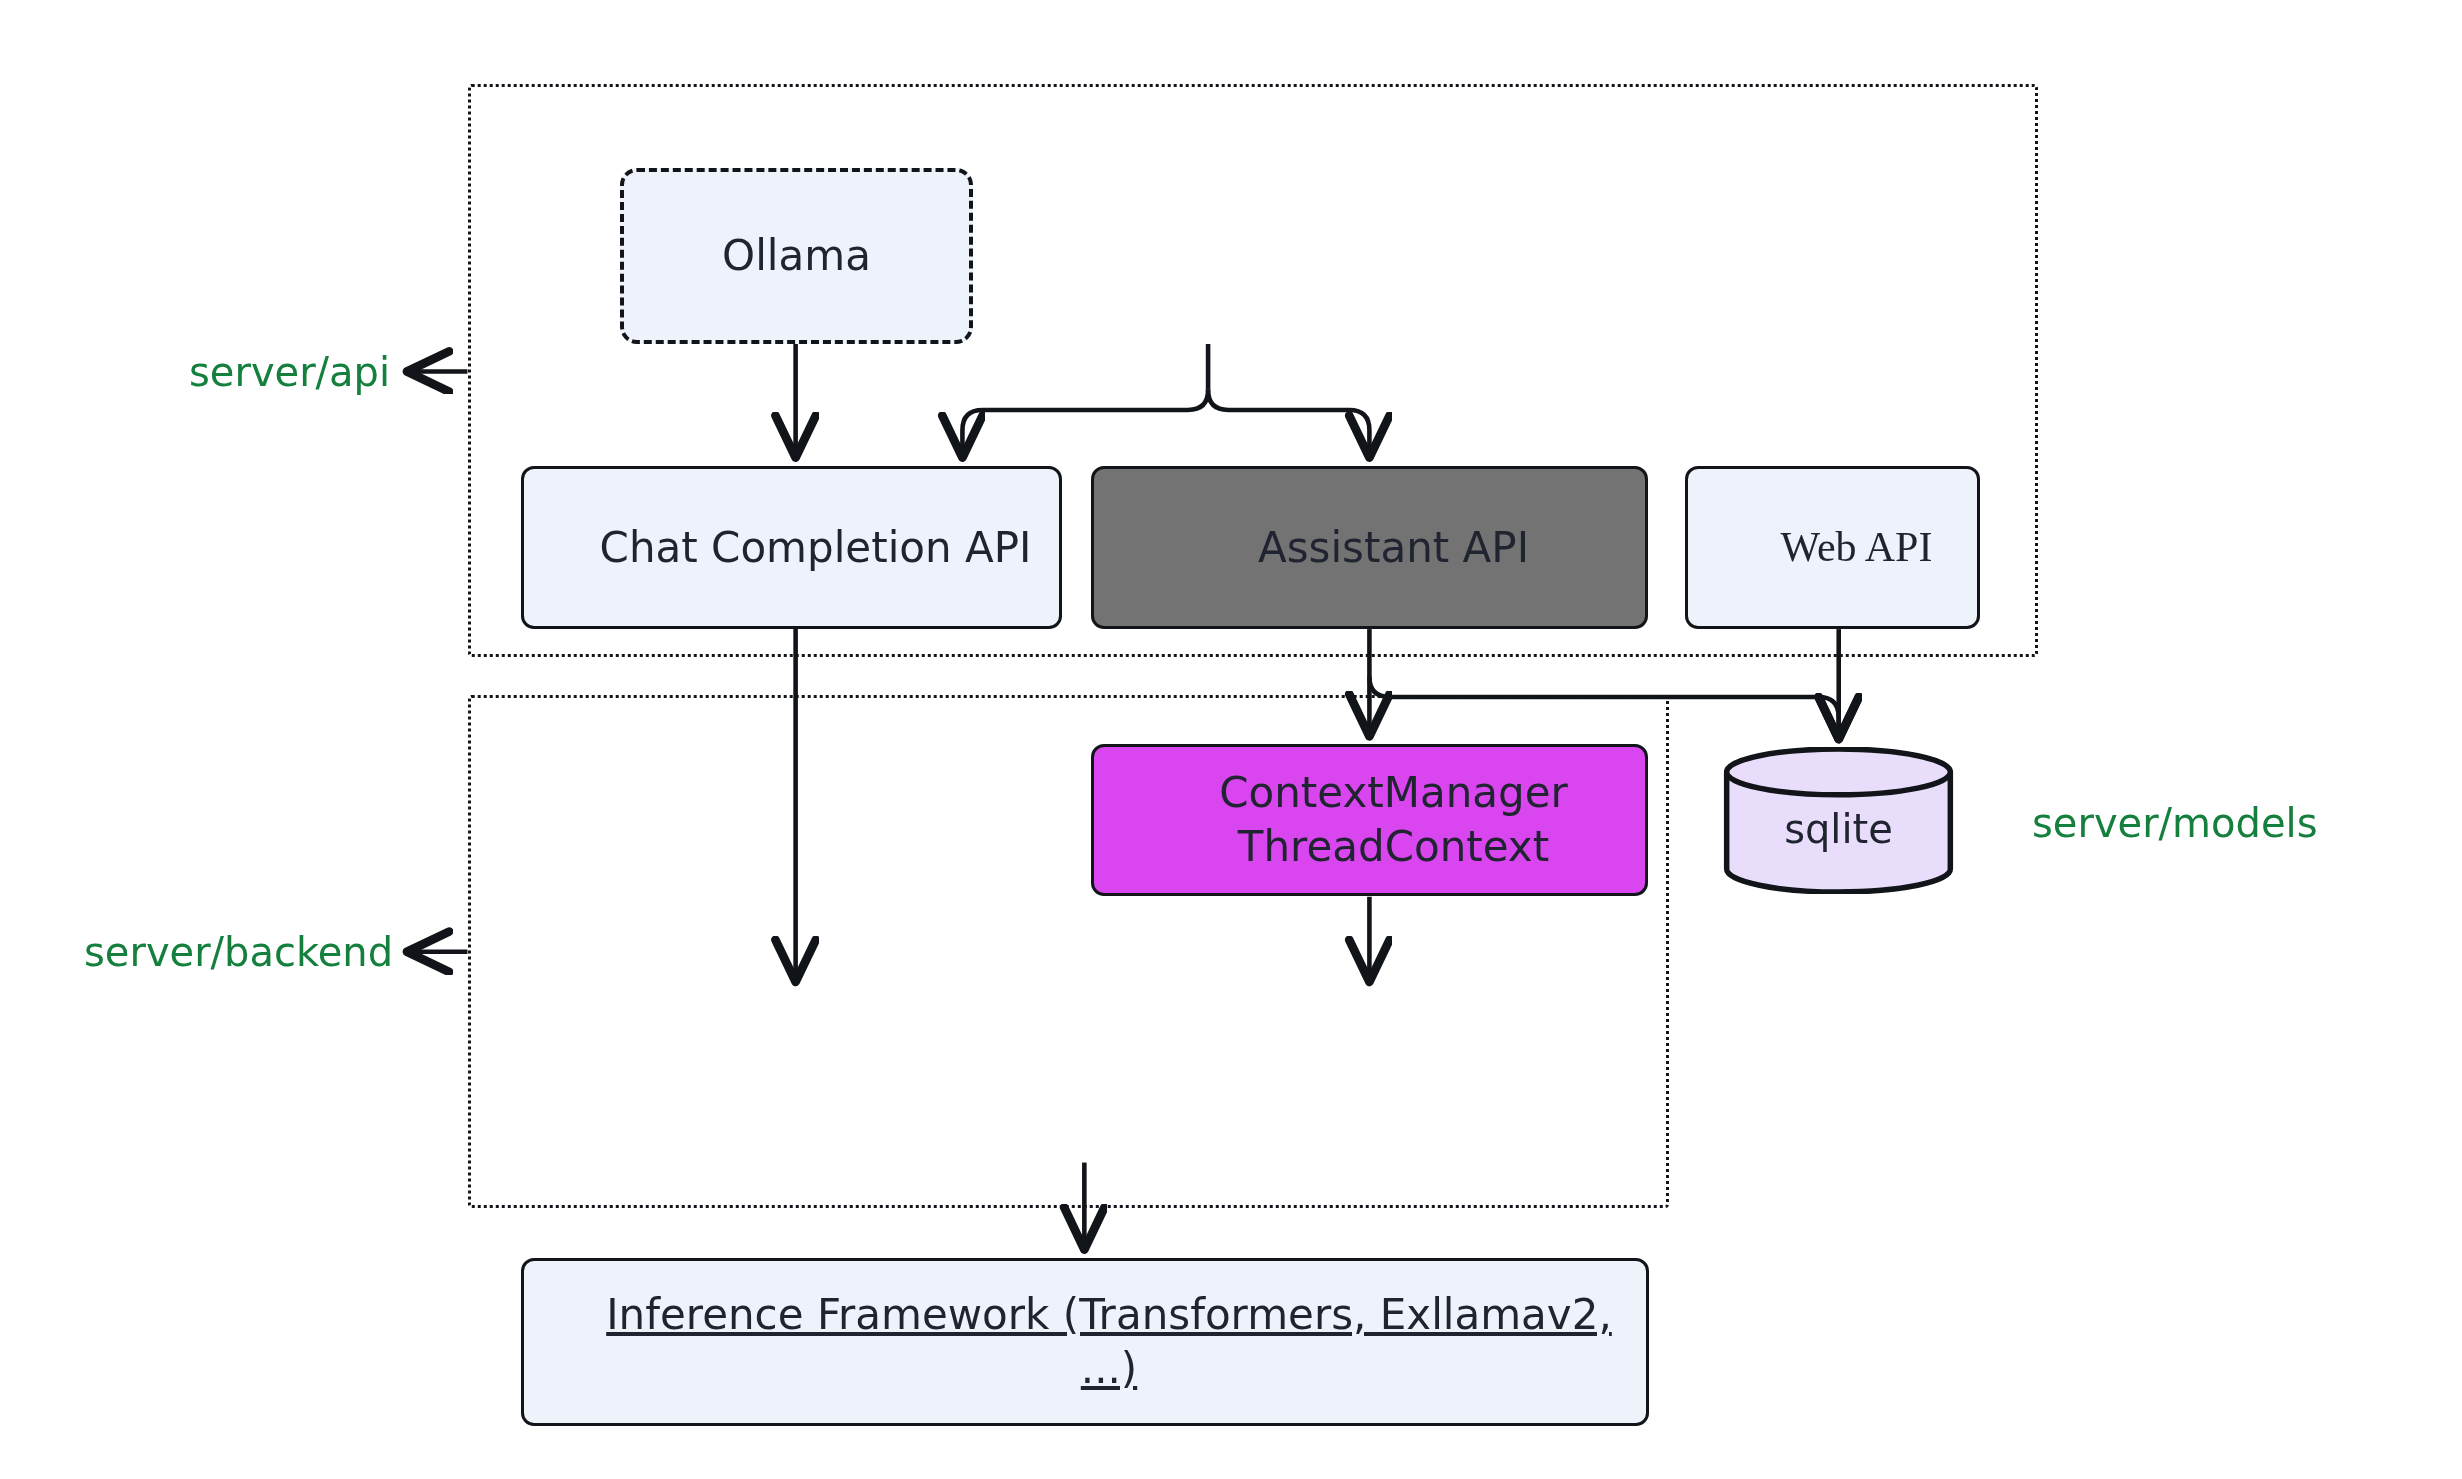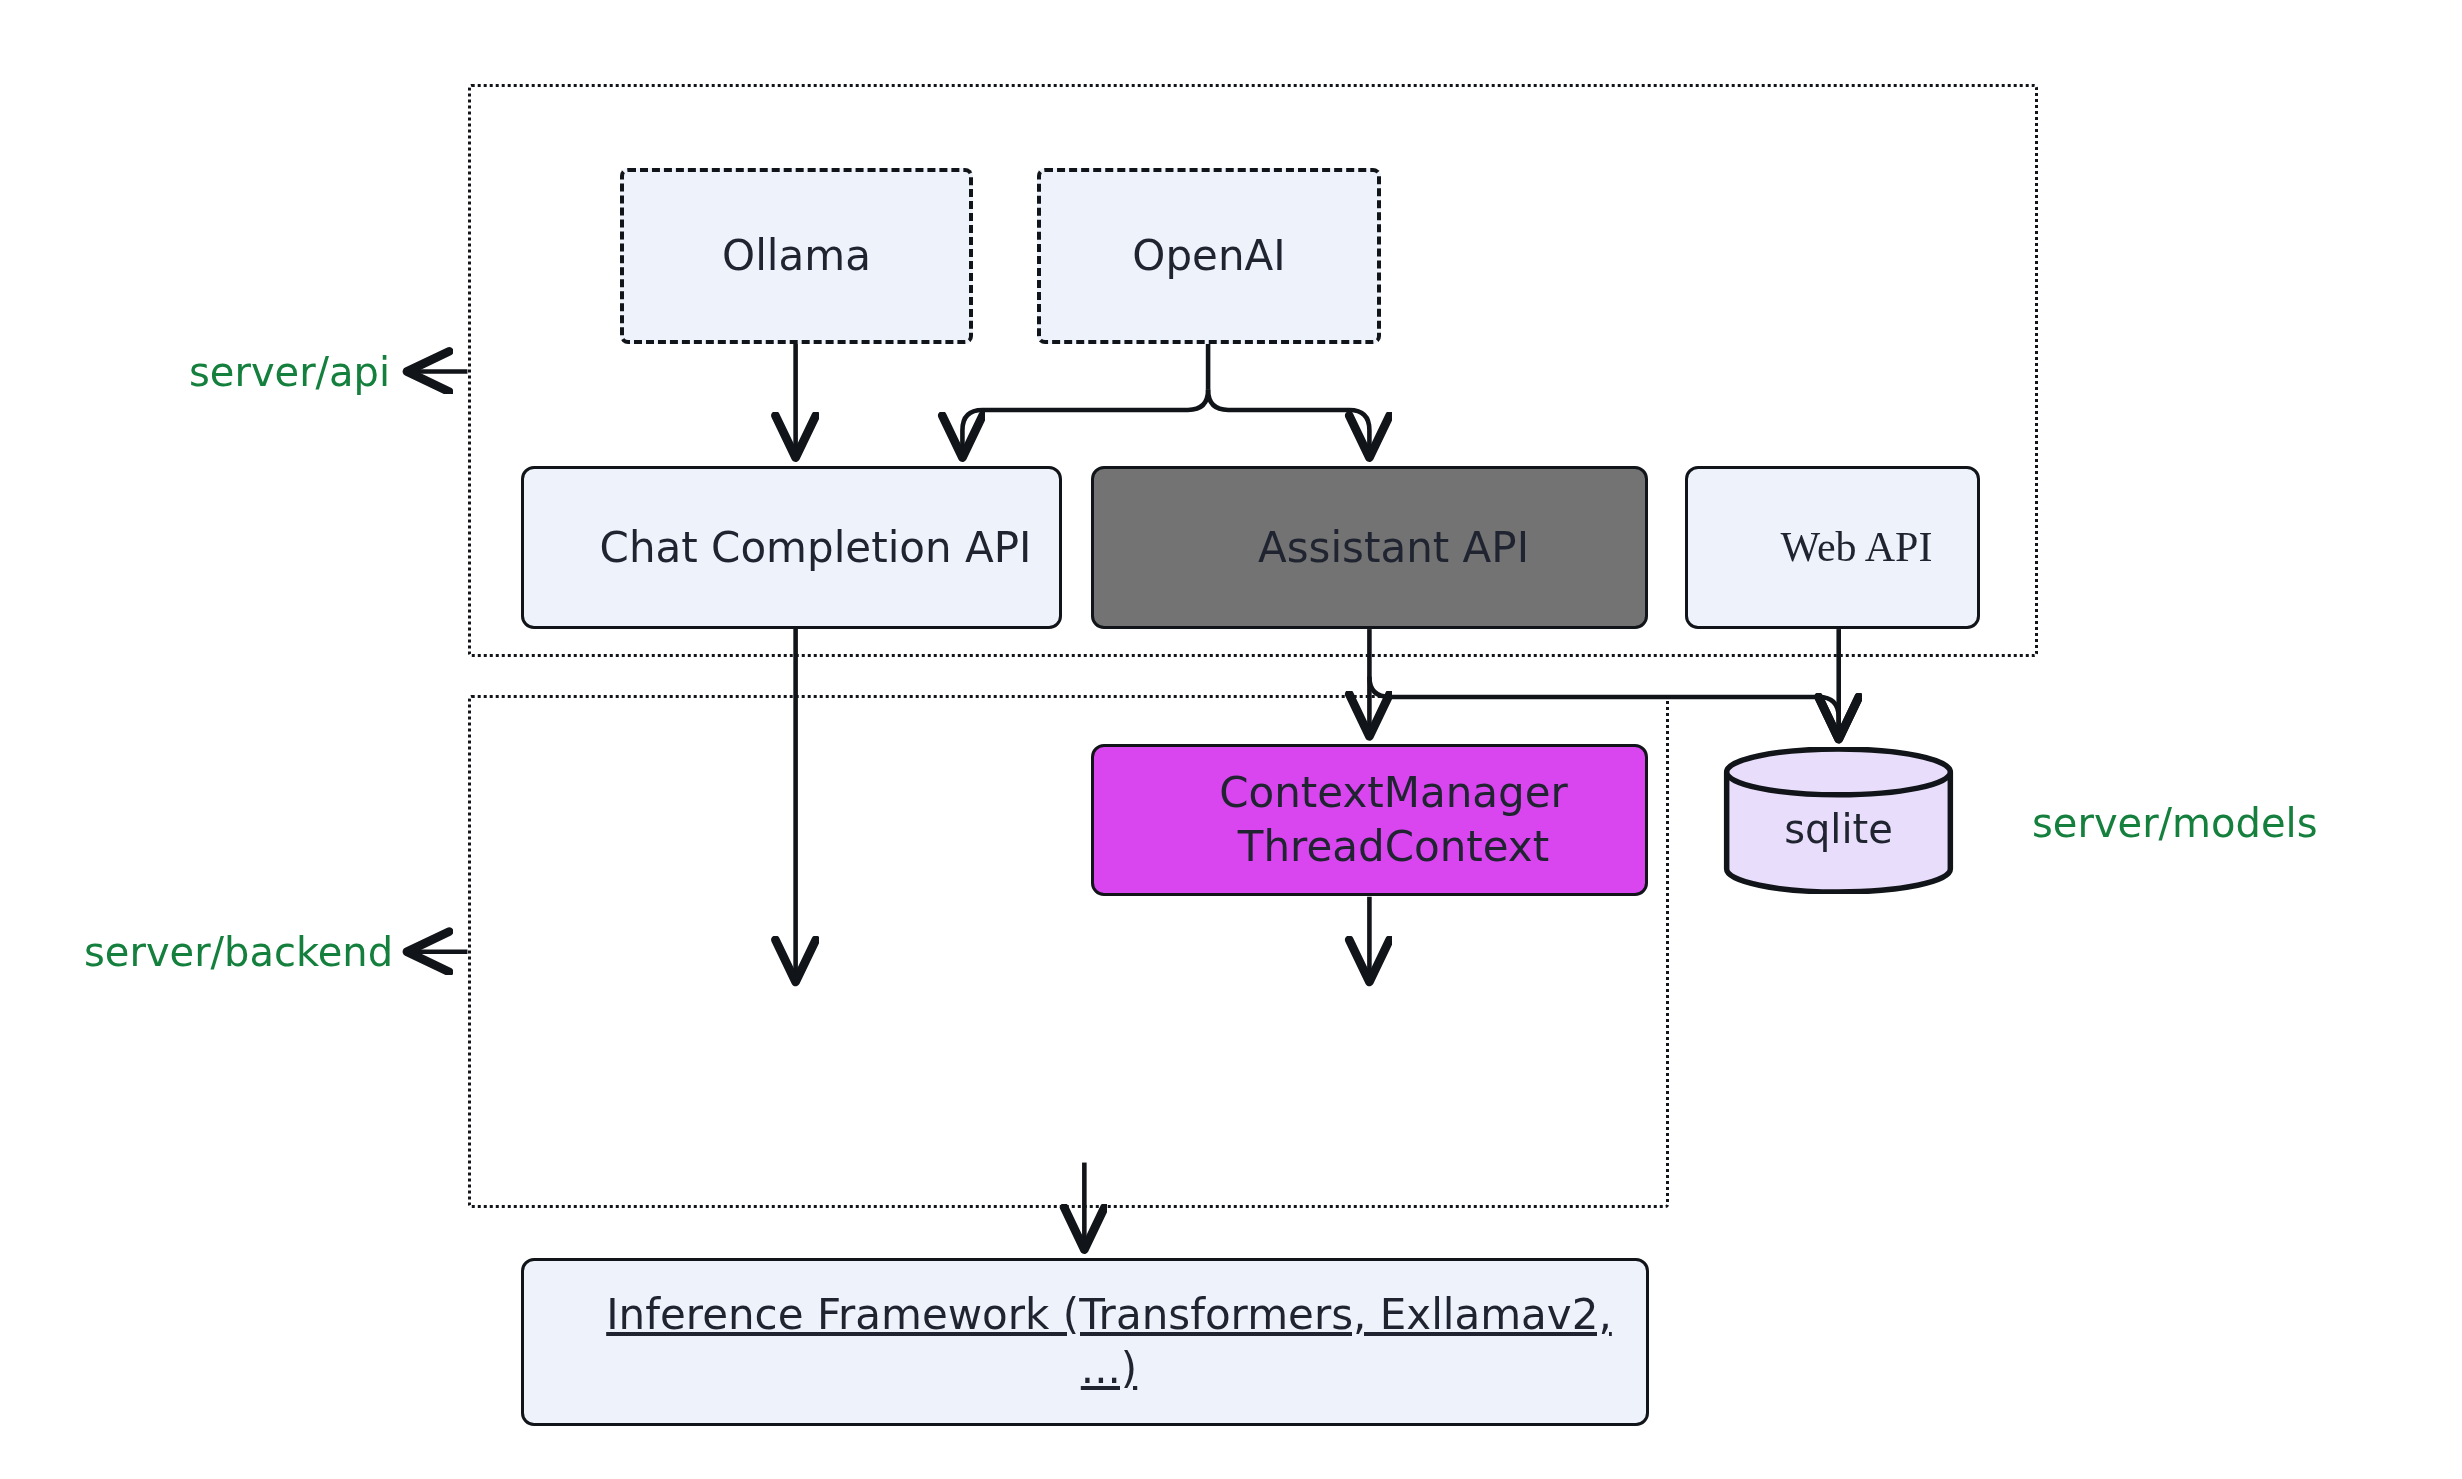--- a/index.html
+++ b/index.html
@@ -39,21 +39,21 @@
     line-height: 1.28;
     white-space: pre-line;
   }
   .box {
     border: 3.7px solid #111418;
     border-radius: 13px;
     padding-left: 48px;
   }
   .box-dashed {
     border: 4.6px dashed #111418;
-    border-radius: 8px;
+    border-radius: 17px;
   }
   .group {
     position: absolute;
     box-sizing: border-box;
     border: 3.7px dotted #111418;
     border-radius: 3.7px;
     background: transparent;
   }
   .group-label {
     position: absolute;
@@ -117,21 +117,20 @@
   <div class="group" style="left:468px; top:695px; width:1201px; height:513px;"></div>
 
   <div class="group-label fs-lbl" style="left:189px; top:347px; height:50px;">server/api</div>
 
   <div class="group-label fs-lbl" style="left:84px; top:927px; height:50px;">server/backend</div>
 
   <div class="group-label fs-lbl" style="left:2032px; top:798px; height:50px;">server/models</div>
 
   <div class="node box-dashed fs-big" style="left:620px; top:168px; width:353px; height:176px; background:#eef2fb;">Ollama</div>
 
-  <div class="node box-dashed fs-big" style="left:1037px; top:168px; width:344px; height:176px; background:#eef2fb;">OpenAI</div>
 
   <div class="node box fs-big" style="left:521px; top:466px; width:541px; height:163px; background:#eef2fb;">Chat Completion API</div>
 
   <div class="node box fs-big" style="left:1091px; top:466px; width:557px; height:163px; background:#737373;">Assistant API</div>
 
   <div class="node box fs-big" style="left:1685px; top:466px; width:295px; height:163px; background:#eef2fb;font-family:Liberation Serif, serif;">Web API</div>
 
   <div class="node box fs-big" style="left:1091px; top:744px; width:557px; height:152px; background:#d946ef;">ContextManager
 ThreadContext</div>
 

